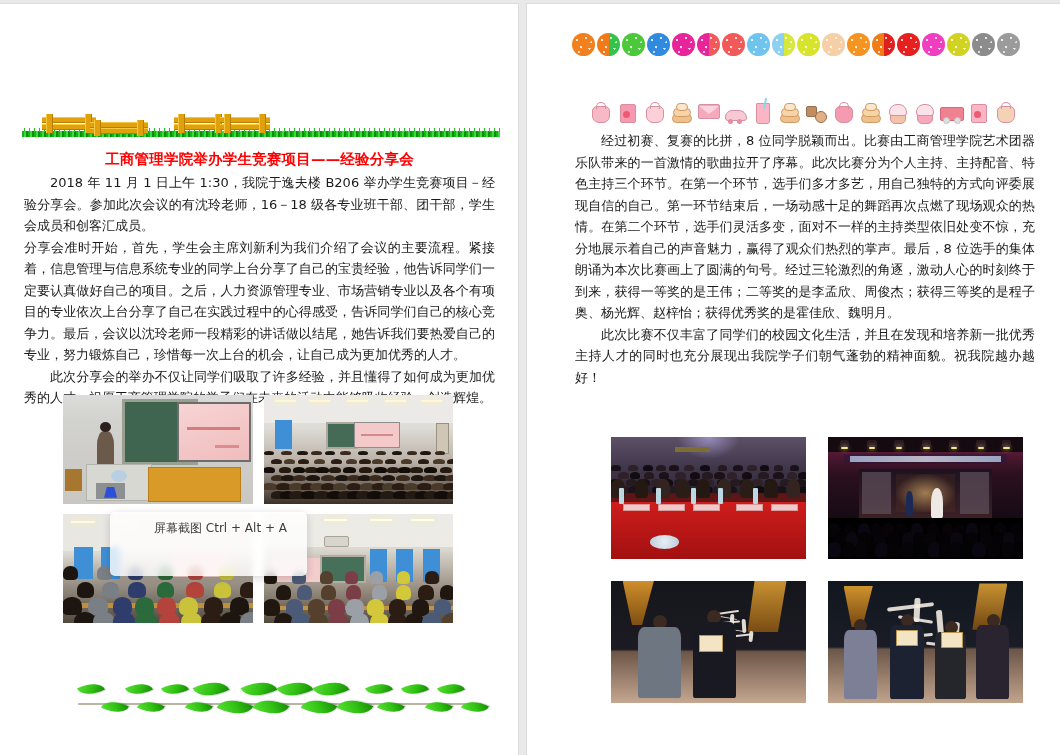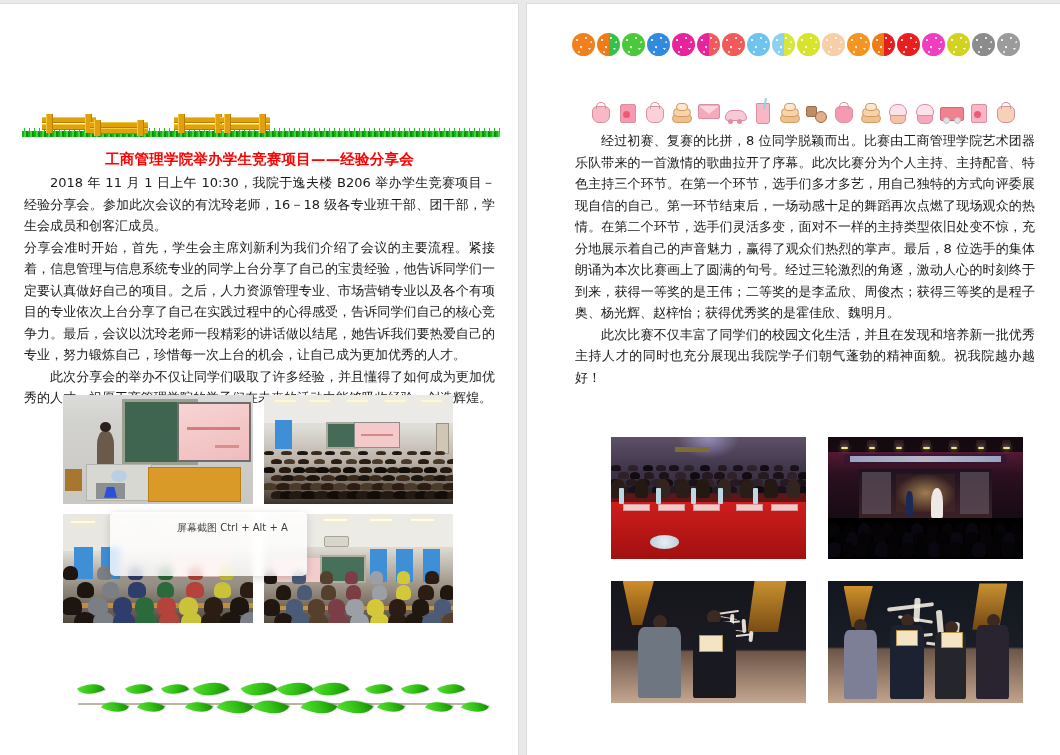--- a/index.html
+++ b/index.html
@@ -136,21 +136,21 @@
     position:absolute;left:110px;top:512px;width:197px;height:64px;
     background:rgba(255,255,255,.80);
     border-radius:5px;
     box-shadow:0 2px 9px rgba(0,0,0,.17);
     backdrop-filter:blur(3px);
     font-family:"DejaVu Sans","Liberation Sans",sans-serif;
     z-index:30;
   }
   .shot-item{
     position:relative;height:32px;display:flex;align-items:center;
-    font-size:10px;color:#3c3c3c;padding-left:23px;
+    font-size:12px;color:#3c3c3c;
   }
   .shot-item .tick{
     position:absolute;left:17px;top:50%;margin-top:-6px;
     width:11px;height:6px;border-left:1.4px solid #6d6d6d;border-bottom:1.4px solid #6d6d6d;
     transform:rotate(-45deg);
   }
   .shot-item .lbl{margin-left:44px;white-space:nowrap;}
 
   
   .candy-row{position:absolute;left:572px;top:33px;width:455px;height:27px;display:flex;gap:2px;}
@@ -261,21 +261,21 @@
       <div class="fence-unit" style="left:198px;width:50px;">
         <div class="rail r1"></div>
           <div class="rail r2"></div>
         <div class="post p1"></div>
           <div class="post p2"></div>
       </div>
     </div>
 
     <div id="left-article">
       <div class="art-heading">工商管理学院举办学生竞赛项目——经验分享会</div>
-      <p class="para indent">2018 年 11 月 1 日上午 10:30，我院于逸夫楼 B206 举办学生竞赛项目－经验分享会。参加此次会议的有沈玲老师，16－18 级各专业班干部、团干部，学生会成员和创客汇成员。</p>
+      <p class="para indent">2018 年 11 月 1 日上午 1:30，我院于逸夫楼 B206 举办学生竞赛项目－经验分享会。参加此次会议的有沈玲老师，16－18 级各专业班干部、团干部，学生会成员和创客汇成员。</p>
       <p class="para">分享会准时开始，首先，学生会主席刘新利为我们介绍了会议的主要流程。紧接着，信息管理与信息系统专业的同学上台分享了自己的宝贵经验，他告诉同学们一定要认真做好自己的项目。之后，人力资源管理专业、市场营销专业以及各个有项目的专业依次上台分享了自己在实践过程中的心得感受，告诉同学们自己的核心竞争力。最后，会议以沈玲老师一段精彩的讲话做以结尾，她告诉我们要热爱自己的专业，努力锻炼自己，珍惜每一次上台的机会，让自己成为更加优秀的人才。</p>
       <p class="para indent">此次分享会的举办不仅让同学们吸取了许多经验，并且懂得了如何成为更加优秀的人才。祝愿工商管理学院的学子们在未来的活动中能够吸收经验，创造辉煌。</p>
     </div>
 
     <div class="photo-grid-left">
       <div class="pg-row">
         <div class="photo ph-l p1">
           <div class="board"></div>
           <div class="screen">
               <div class="stxt"></div>

